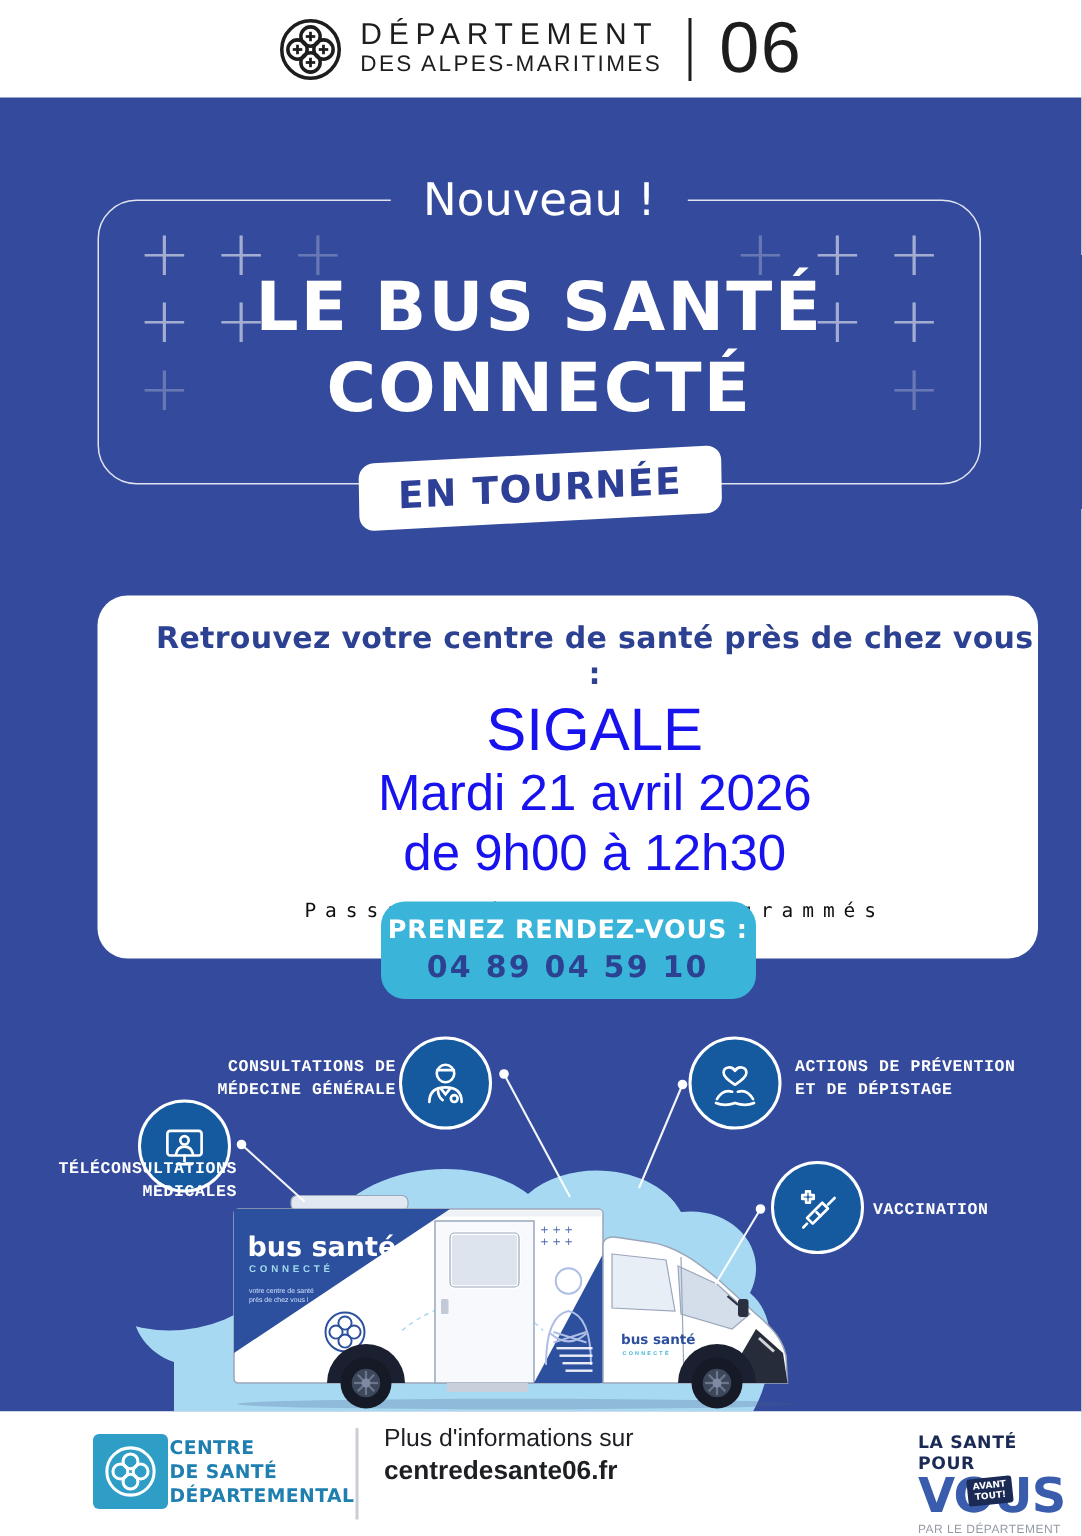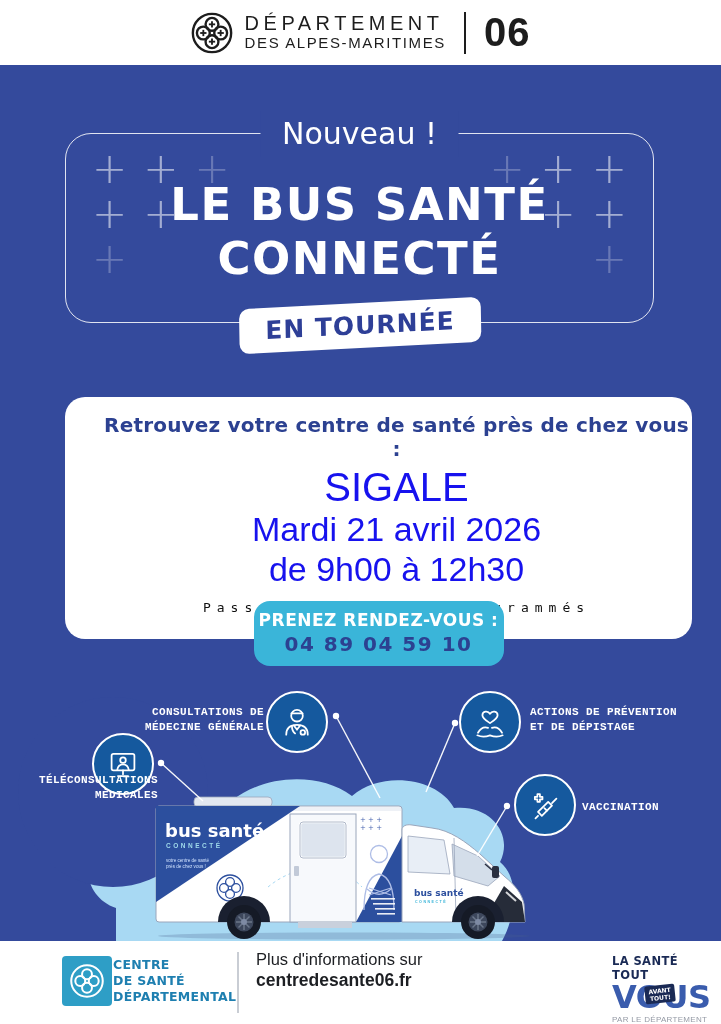--- a/index.html
+++ b/index.html
@@ -7,21 +7,21 @@
   .poster{position:relative;width:721px;height:1024px;margin:0 auto;background:#fff;overflow:hidden;}
 
   
   .topbar{position:absolute;top:0;left:0;width:721px;height:65px;background:#fff;
     display:flex;align-items:center;justify-content:center;gap:12px;color:#1d1d1d;}
   .logo-emblem{width:42px;height:42px;color:#1d1d1d;}
   .logo-text{text-align:left;}
   .logo-l1{font-size:20px;letter-spacing:4.5px;font-weight:500;line-height:1.05;}
   .logo-l2{font-size:15px;letter-spacing:1.6px;font-weight:500;line-height:1.15;}
   .logo-sep{width:2px;height:42px;background:#1d1d1d;margin:0 6px;}
-  .logo-num{font-size:40px;font-weight:700;letter-spacing:1px;text-align:center;}
+  .logo-num{font-size:48px;font-weight:400;letter-spacing:1px;text-align:center;}
 
   
   .bg{position:absolute;top:65px;left:0;width:721px;height:876px;background:#344A9C;}
 
   
   .hero-frame{position:absolute;left:65px;top:133px;width:589px;height:190px;
     border:1.6px solid rgba(255,255,255,.85);border-radius:26px;box-sizing:border-box;}
   .nouveau{position:absolute;top:-23px;left:50%;transform:translateX(-50%);
     background:#344A9C;padding:0 22px;font-size:30px;font-weight:500;color:#fff;line-height:46px;white-space:nowrap;
     font-family:"DejaVu Sans",sans-serif;}
@@ -351,21 +351,21 @@
     </div>
 
     <div class="f-sep"></div>
 
     <div class="f-mid">
       <div class="f-info1">Plus d'informations sur</div>
       <div class="f-info2">centredesante06.fr</div>
     </div>
 
     <div class="f-right">
-      <div class="b1">LA SANTÉ TOUT</div>
+      <div class="b1">LA SANTÉ POUR</div>
       <div class="b2wrap">
         <div class="b2">VOUS</div>
         <div class="b-badge">AVANT TOUT!</div>
       </div>
       <div class="bsub">
         <div>PAR LE DÉPARTEMENT</div>
 
       </div>
     </div>
   </footer>

